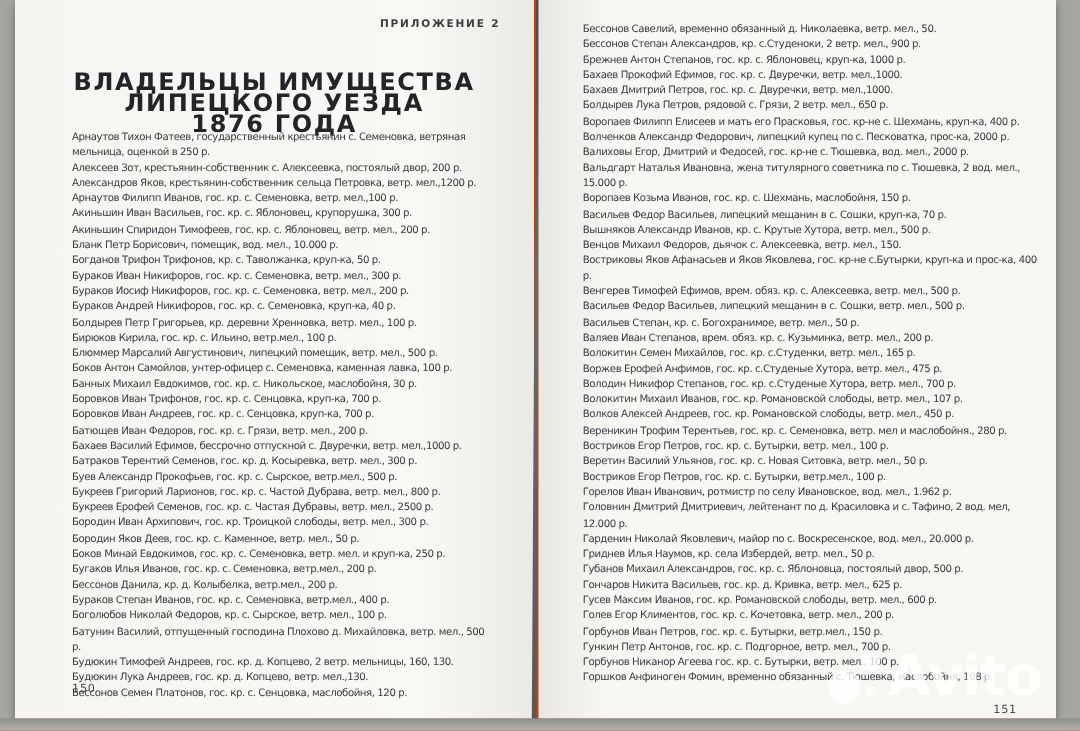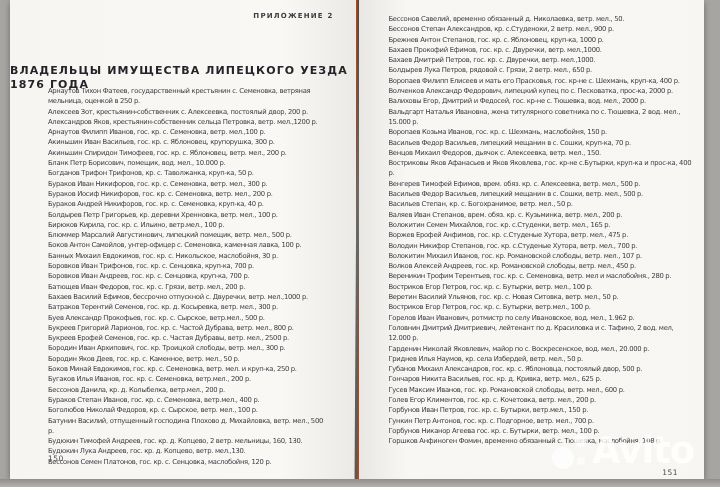--- a/index.html
+++ b/index.html
@@ -26,23 +26,23 @@
   .spine{
     width:3px;height:100%;flex:0 0 3px;
     background:linear-gradient(180deg,#4a4a48,#6b6a67 40%,#595855);
     transform:skewX(-0.35deg);
   }
   .appendix{
     position:absolute;top:12px;right:22px;
     font-size:7px;letter-spacing:1.2px;color:#3c3c41;font-weight:bold;
   }
   .title{
-    position:absolute;top:64px;left:0;right:0;margin:0;
-    text-align:left;color:#232328;
-    font-size:11px;font-weight:bold;letter-spacing:1.1px;line-height:14px;
+    position:absolute;top:48px;left:0;right:0;margin:0;
+    text-align:center;color:#232328;
+    font-size:16px;font-weight:bold;letter-spacing:1.1px;line-height:14px;
     font-family:"DejaVu Sans","Liberation Sans",sans-serif;
   }
   .entries{
     position:absolute;
     color:#3b3b42;
     font-size:6.8px;line-height:10.3px;letter-spacing:-0.3px;
     text-align:left;
   }
   .page.left .entries{top:86px;left:38px;right:28px;}
   .page.right .entries{top:14px;left:30px;right:10px;}
@@ -130,20 +130,21 @@
         <div class="entry">Брежнев Антон Степанов, гос. кр. с. Яблоновец, круп-ка, 1000 р.</div>
         <div class="entry">Бахаев Прокофий Ефимов, гос. кр. с. Двуречки, ветр. мел.,1000.</div>
         <div class="entry">Бахаев Дмитрий Петров, гос. кр. с. Двуречки, ветр. мел.,1000.</div>
         <div class="entry">Болдырев Лука Петров, рядовой с. Грязи, 2 ветр. мел., 650 р.</div>
         <div class="entry">Воропаев Филипп Елисеев и мать его Прасковья, гос. кр-не с. Шехмань, круп-ка, 400 р.</div>
         <div class="entry">Волченков Александр Федорович, липецкий купец по с. Песковатка, прос-ка, 2000 р.</div>
         <div class="entry">Валиховы Егор, Дмитрий и Федосей, гос. кр-не с. Тюшевка, вод. мел., 2000 р.</div>
         <div class="entry">Вальдгарт Наталья Ивановна, жена титулярного советника по с. Тюшевка, 2 вод. мел., 15.000 р.</div>
         <div class="entry">Воропаев Козьма Иванов, гос. кр. с. Шехмань, маслобойня, 150 р.</div>
         <div class="entry">Васильев Федор Васильев, липецкий мещанин в с. Сошки, круп-ка, 70 р.</div>
+        <div class="entry">Вышняков Александр Иванов, кр. с. Крутые Хутора, ветр. мел., 500 р.</div>
         <div class="entry">Венцов Михаил Федоров, дьячок с. Алексеевка, ветр. мел., 150.</div>
         <div class="entry">Востриковы Яков Афанасьев и Яков Яковлева, гос. кр-не с.Бутырки, круп-ка и прос-ка, 400 р.</div>
         <div class="entry">Венгерев Тимофей Ефимов, врем. обяз. кр. с. Алексеевка, ветр. мел., 500 р.</div>
         <div class="entry">Васильев Федор Васильев, липецкий мещанин в с. Сошки, ветр. мел., 500 р.</div>
         <div class="entry">Васильев Степан, кр. с. Богохранимое, ветр. мел., 50 р.</div>
         <div class="entry">Валяев Иван Степанов, врем. обяз. кр. с. Кузьминка, ветр. мел., 200 р.</div>
         <div class="entry">Волокитин Семен Михайлов, гос. кр. с.Студенки, ветр. мел., 165 р.</div>
         <div class="entry">Воржев Ерофей Анфимов, гос. кр. с.Студеные Хутора, ветр. мел., 475 р.</div>
         <div class="entry">Володин Никифор Степанов, гос. кр. с.Студеные Хутора, ветр. мел., 700 р.</div>
         <div class="entry">Волокитин Михаил Иванов, гос. кр. Романовской слободы, ветр. мел., 107 р.</div>

